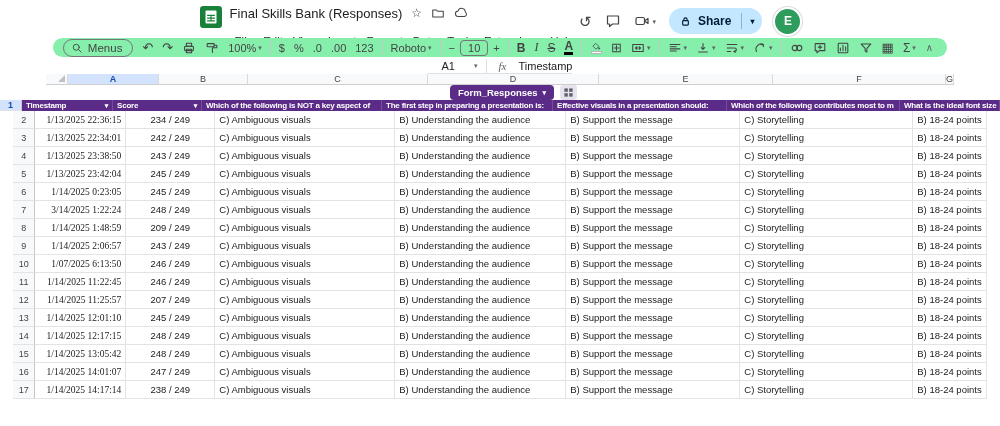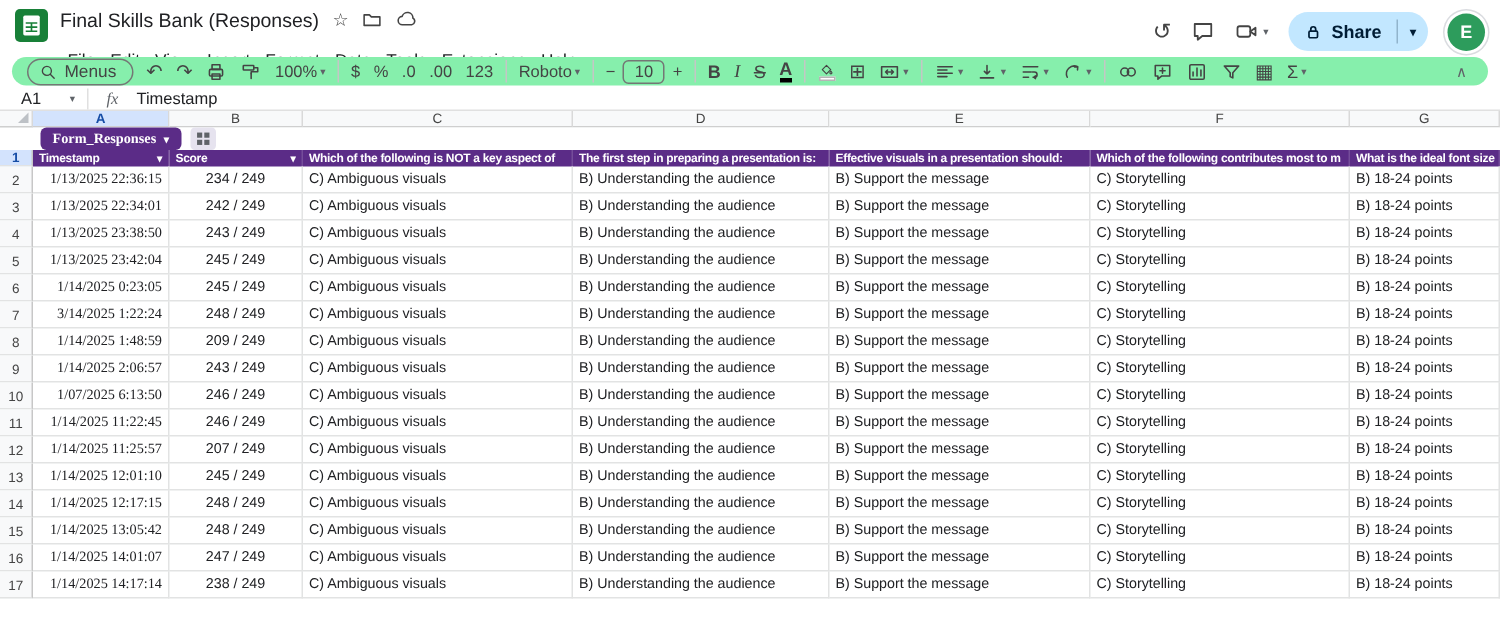--- a/index.html
+++ b/index.html
@@ -1,17 +1,17 @@
 <!DOCTYPE html>
 <html><head>
 <meta charset="utf-8">
 <style>
   html,body{margin:0;padding:0;background:#fff;width:1000px;height:426px;overflow:hidden;
     font-family:"Liberation Sans",sans-serif;color:#202124;}
-  .app{width:1000px;height:380px;display:flex;flex-direction:column;}
+  .app{width:1000px;height:380px;display:flex;flex-direction:column;align-items:center;}
 
   
   .titlebar{height:36px;display:flex;align-items:flex-start;padding:5px 10px 0 10px;box-sizing:border-box;}
   .logo{width:22px;height:22px;margin-top:1px;cursor:pointer;}
   .title-block{margin-left:8px;flex:1;min-width:0;}
   .title-row{display:flex;align-items:center;gap:9px;height:16px;}
   .doc-title{font-size:13px;white-space:nowrap;}
   .t-ico{color:#444;font-size:12px;line-height:1;display:flex;align-items:center;}
   .menubar{display:flex;margin-top:13px;font-size:11.5px;}
   .menubar span{padding:1px 5px;border-radius:4px;cursor:pointer;}
@@ -56,21 +56,21 @@
   .grid-cols{display:grid;grid-template-columns:22px 91px 89px 180px 171px 174px 173px minmax(0,1fr);}
   .col-headers{height:14px;}
   .col-headers>div{background:#f8f9fa;border-right:1px solid #d9d9d9;border-bottom:1px solid #cfcfcf;
     font-size:9px;color:#444;display:flex;align-items:center;justify-content:center;cursor:pointer;}
   .col-headers>.selected{background:#d3e3fd;color:#174ea6;font-weight:700;}
   .corner{position:relative;}
   .corner::after{content:"";position:absolute;right:2px;bottom:2px;border-left:7px solid transparent;
     border-bottom:7px solid #bdc1c6;}
   .tab-band{height:17px;display:flex;align-items:center;background:#fff;}
   .sheet-tab{margin-left:27px;height:15px;background:#5b2c87;color:#fff;border-radius:4px;display:flex;
-    align-items:center;gap:5px;padding:0 8px;font-size:9.5px;font-weight:700;cursor:pointer;font-family:Liberation Serif, serif;}
+    align-items:center;gap:5px;padding:0 8px;font-size:9.5px;font-weight:700;cursor:pointer;}
   .sheet-tab .caret{color:#fff;}
   .all-sheets{margin-left:6px;width:17px;height:15px;border:none;border-radius:3px;background:#e6e3ef;
     display:flex;align-items:center;justify-content:center;cursor:pointer;padding:0;}
   .header-row{height:18px;}
   .hc{background:#5b2c87;color:#fff;font-size:8px;font-weight:700;letter-spacing:-0.2px;display:flex;
     align-items:center;padding:0 4px;border-right:1px solid rgba(255,255,255,.16);white-space:nowrap;
     overflow:hidden;cursor:cell;}
   .hc .caret{color:#fff;margin-left:auto;padding-left:3px;}
   .gutter-cell{background:#f8f9fa;border-right:1px solid #c7c7c7;border-bottom:1px solid #e2e3e3;
     font-size:9px;color:#444;display:flex;align-items:center;justify-content:center;cursor:pointer;}

